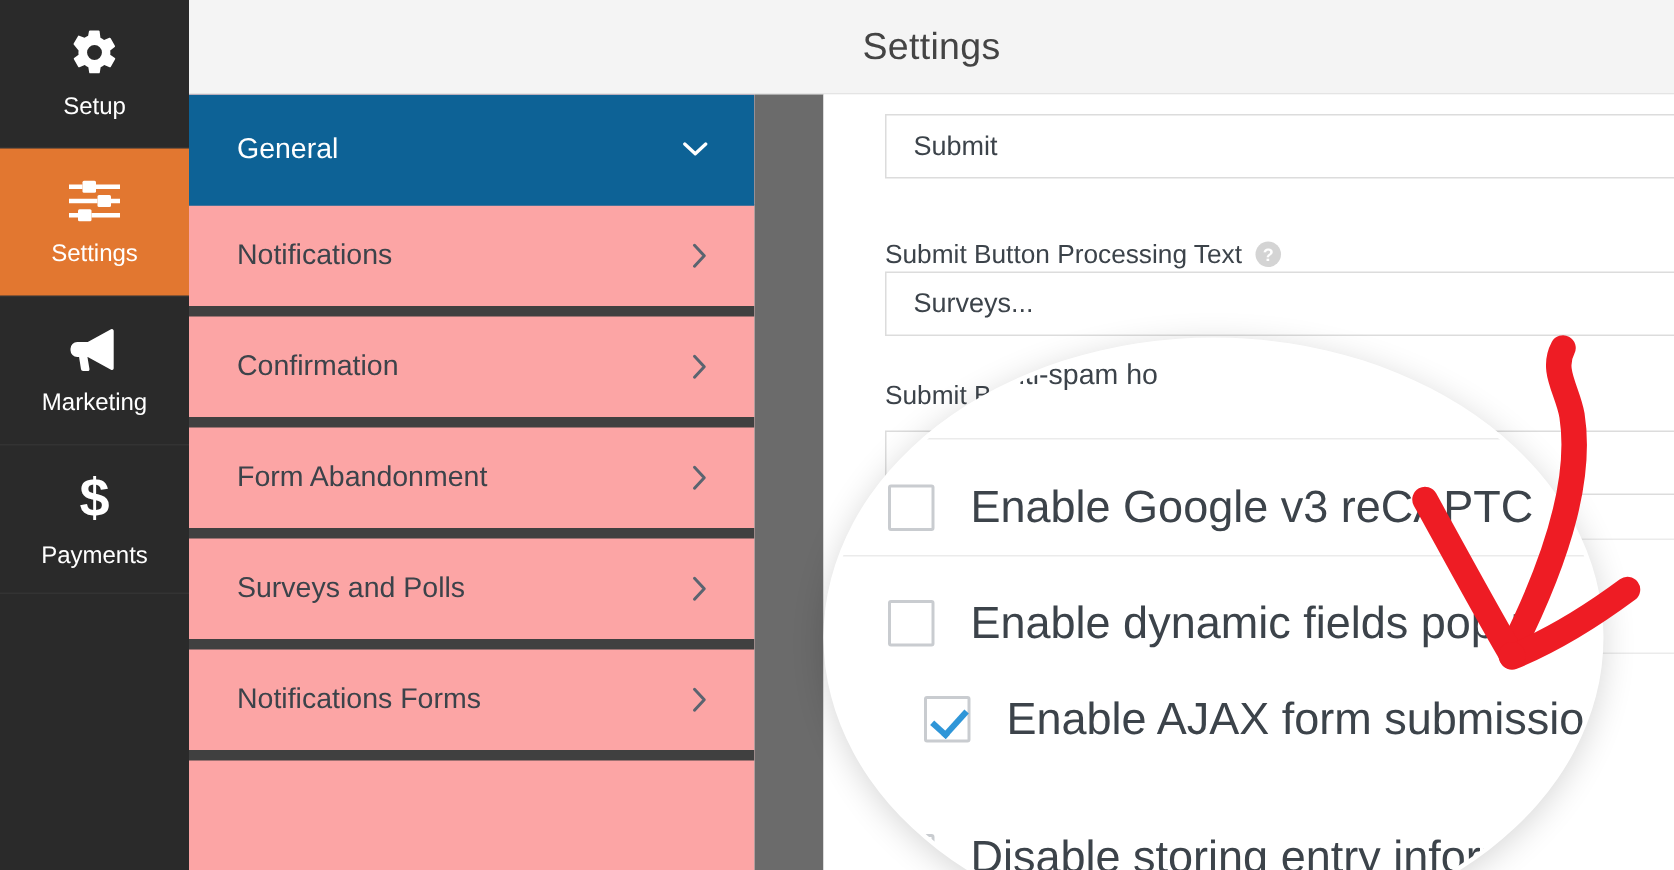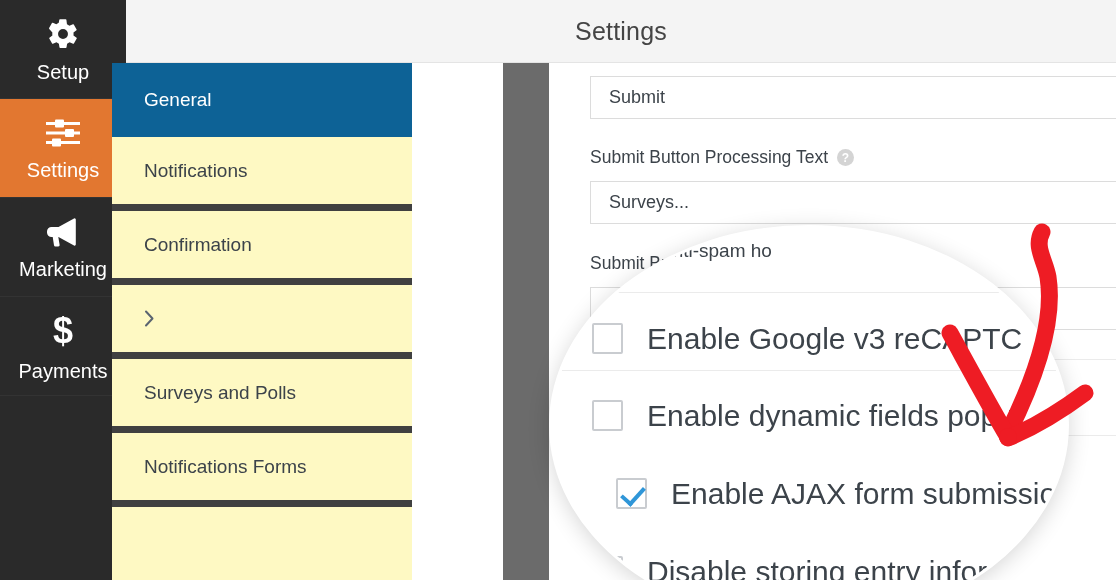--- a/index.html
+++ b/index.html
@@ -29,27 +29,27 @@
     background:#2a2a2a;
   }
   .rail-item{
     position:relative; height:99px; width:126px;
     display:flex; flex-direction:column; align-items:center; justify-content:center;
     border-bottom:1px solid #333;
     color:#fff;
   }
   .rail-item.active{ background:#e27730; }
   .rail-icon{ margin-bottom:7px; display:block; }
-  .rail-label{ font-size:20px; color:#fff; line-height:1; }
+  .rail-label{ font-size:16px; color:#fff; line-height:1; }
   .rail-filler{ height:85px; }
 
   
   .panel{
-    position:absolute; left:112px; top:63px; width:300px; height:517px;
-    background:#fef9c3; overflow:hidden;
+    position:absolute; left:126px; top:63px; width:377px; height:517px;
+    background:#fca5a5; overflow:hidden;
   }
   .panel-row{
     height:74px; width:377px;
     display:flex; align-items:center; justify-content:space-between;
     padding:0 31px 0 32px;
     border-bottom:7px solid #404040;
     font-size:19px; color:#3c434a;
   }
   .panel-row.active{
     background:#0d6296; color:#fff; border-bottom:1px solid #0d6296;
@@ -216,20 +216,21 @@
     <div class="panel-row">
       <span>Confirmation</span>
       <span class="chev">
         <svg width="11" height="17" viewBox="0 0 11 17">
             <path d="M2 1.5 8.5 8.5 2 15.5" fill="none" stroke="currentColor" stroke-width="2" stroke-linecap="round" stroke-linejoin="round"></path>
           </svg>
       </span>
     </div>
 
     <div class="panel-row">
+      <span>Form Abandonment</span>
       <span class="chev">
         <svg width="11" height="17" viewBox="0 0 11 17">
             <path d="M2 1.5 8.5 8.5 2 15.5" fill="none" stroke="currentColor" stroke-width="2" stroke-linecap="round" stroke-linejoin="round"></path>
           </svg>
       </span>
     </div>
 
 
     <div class="panel-row">
       <span>Surveys and Polls</span>
@@ -251,21 +252,21 @@
   </div>
 
   <div class="strip"></div>
 
   <div class="content">
 
     <div class="field-input" style="top:13px;">
       <span>Submit</span>
     </div>
 
-    <div class="field-label" style="top:84px;align-items:center;">
+    <div class="field-label" style="top:96px;align-items:center;">
       <span>Submit Button Processing Text</span>
       <span class="help-dot">?</span>
     </div>
 
     <div class="field-input" style="top:118px;">
       <span>Surveys...</span>
     </div>
 
     <div class="field-label" style="top:190px;">
       <span>Submit Button CSS Class</span>
@@ -289,21 +290,21 @@
         <div class="mag-row" style="top:95px;">
           <span class="cbox"></span>
           <span class="mag-label">Enable Google v3 reCAPTC</span>
         </div>
 
         <div class="mag-row" style="top:172px;">
           <span class="cbox"></span>
           <span class="mag-label">Enable dynamic fields popu</span>
         </div>
 
-        <div class="mag-row" style="top:250px;padding-left:24px;">
+        <div class="mag-row" style="top:236px;padding-left:24px;">
           <span class="cbox checked"></span>
           <span class="mag-label">Enable AJAX form submission</span>
         </div>
 
         <div class="mag-row" style="top:328px;">
           <span class="cbox"></span>
           <span class="mag-label">Disable storing entry informati</span>
         </div>
 
       </div>

